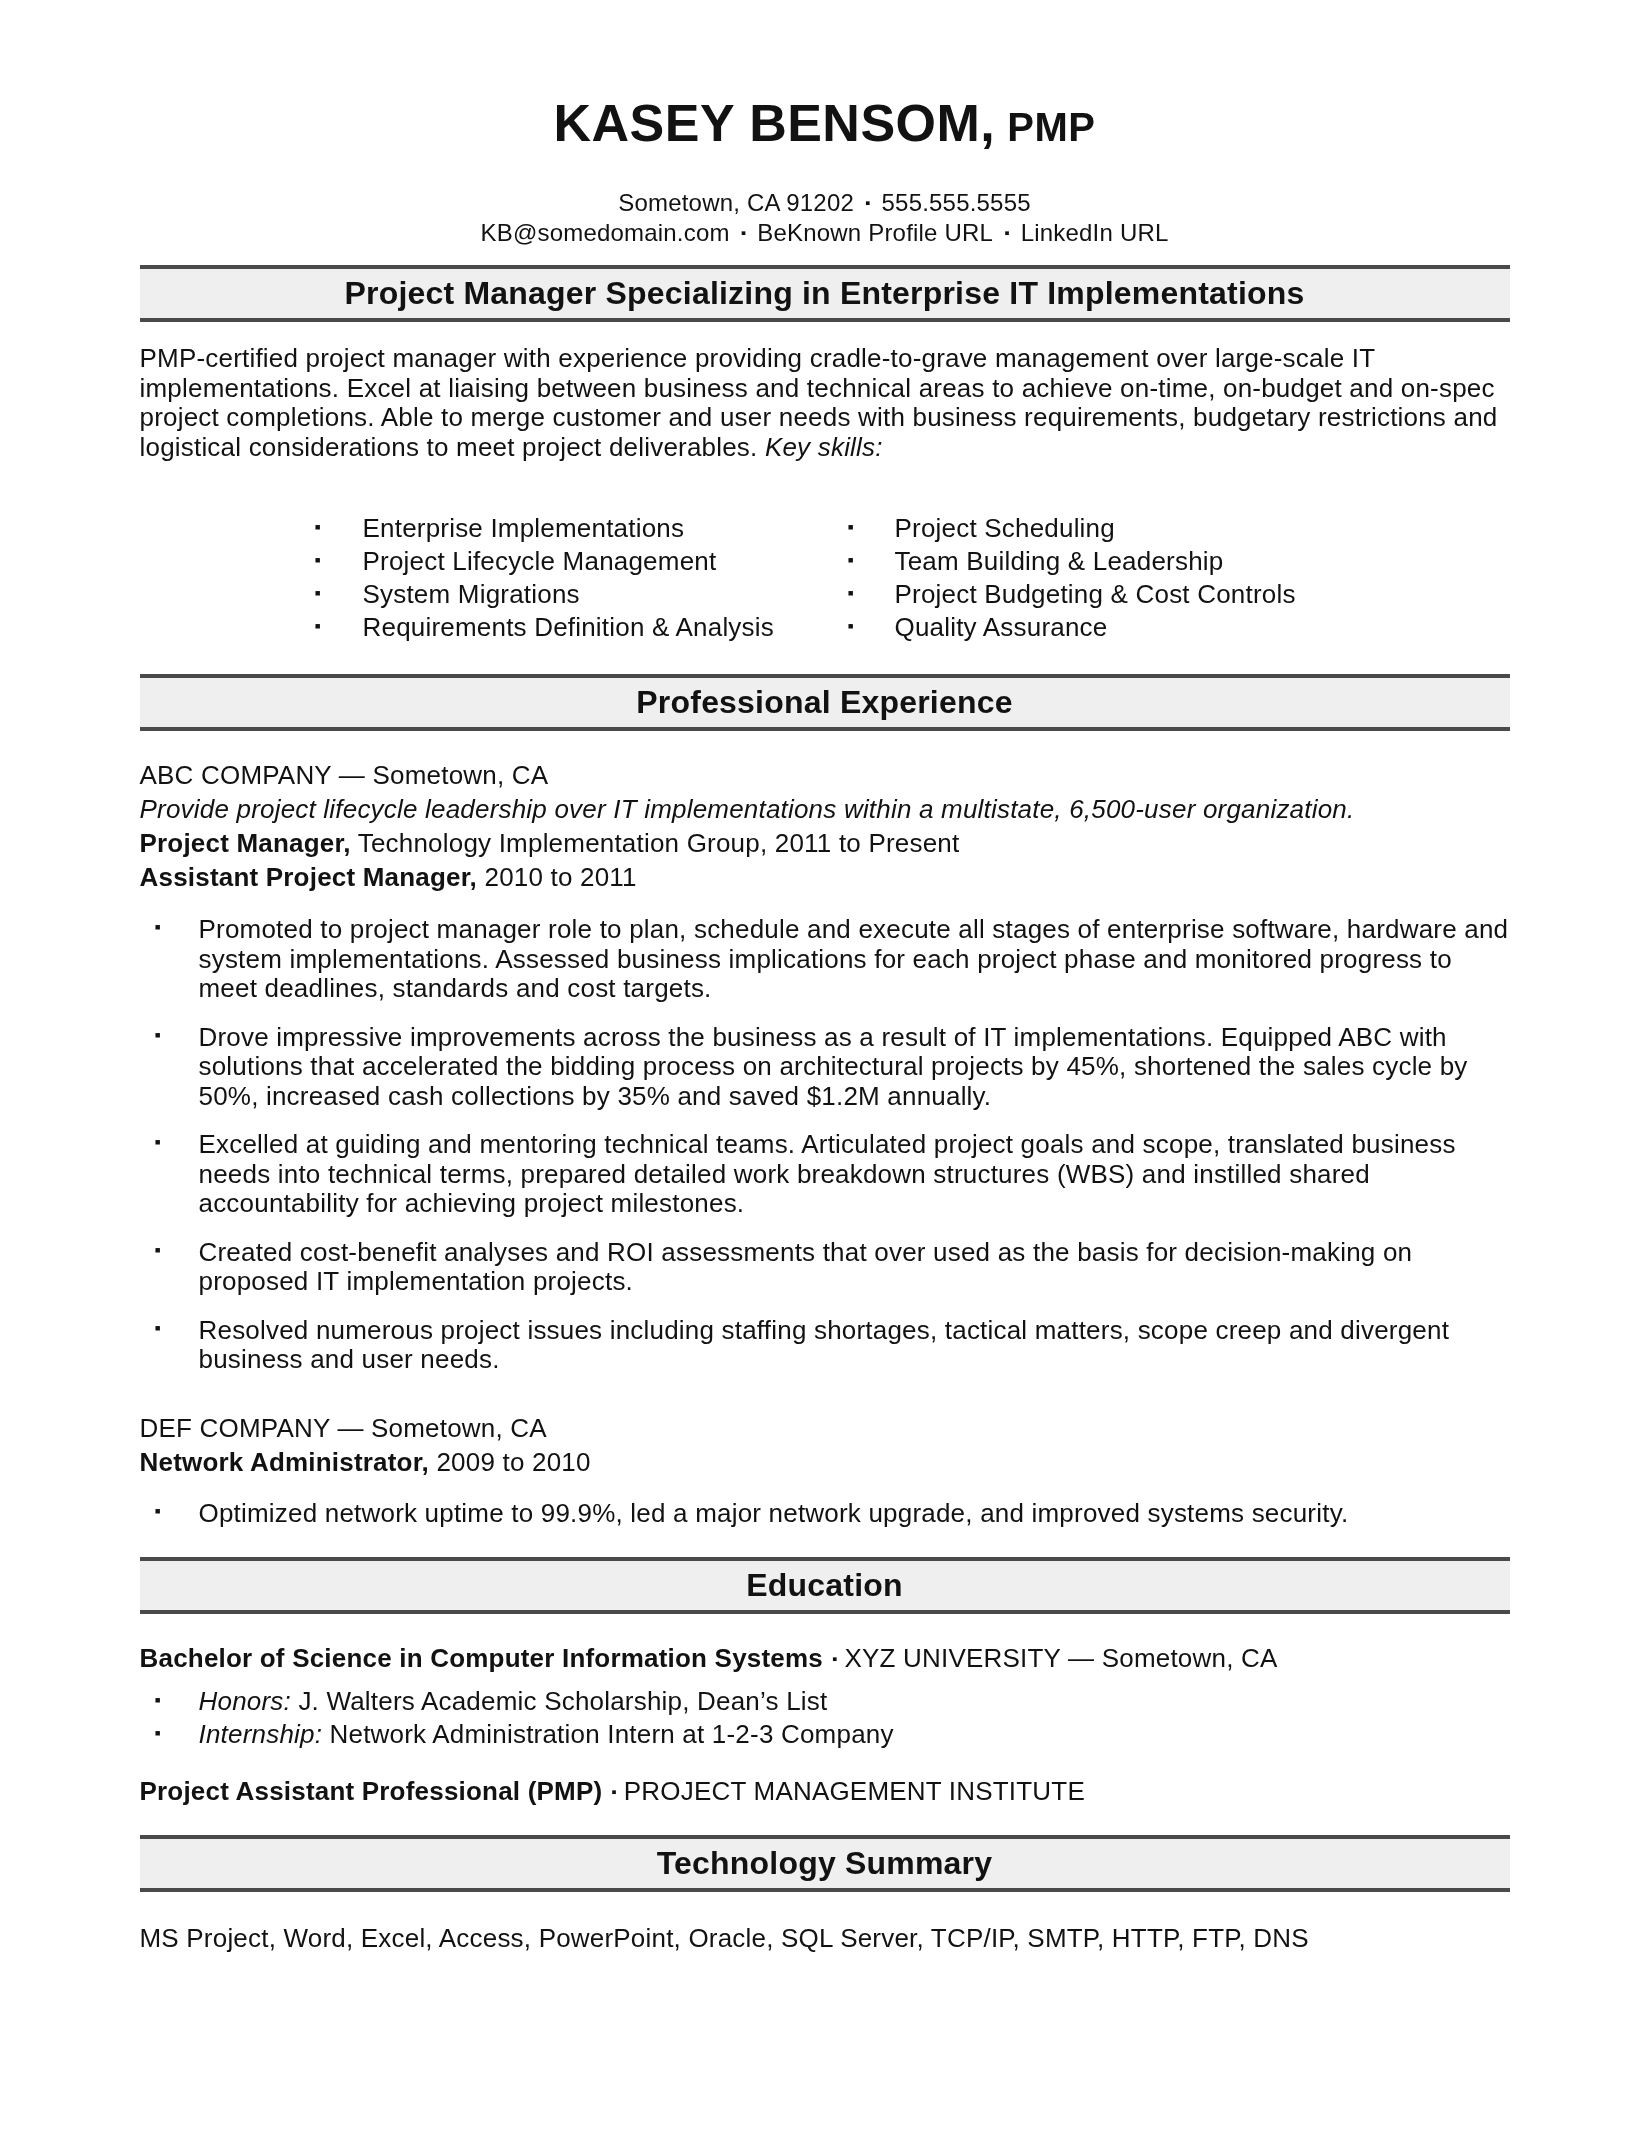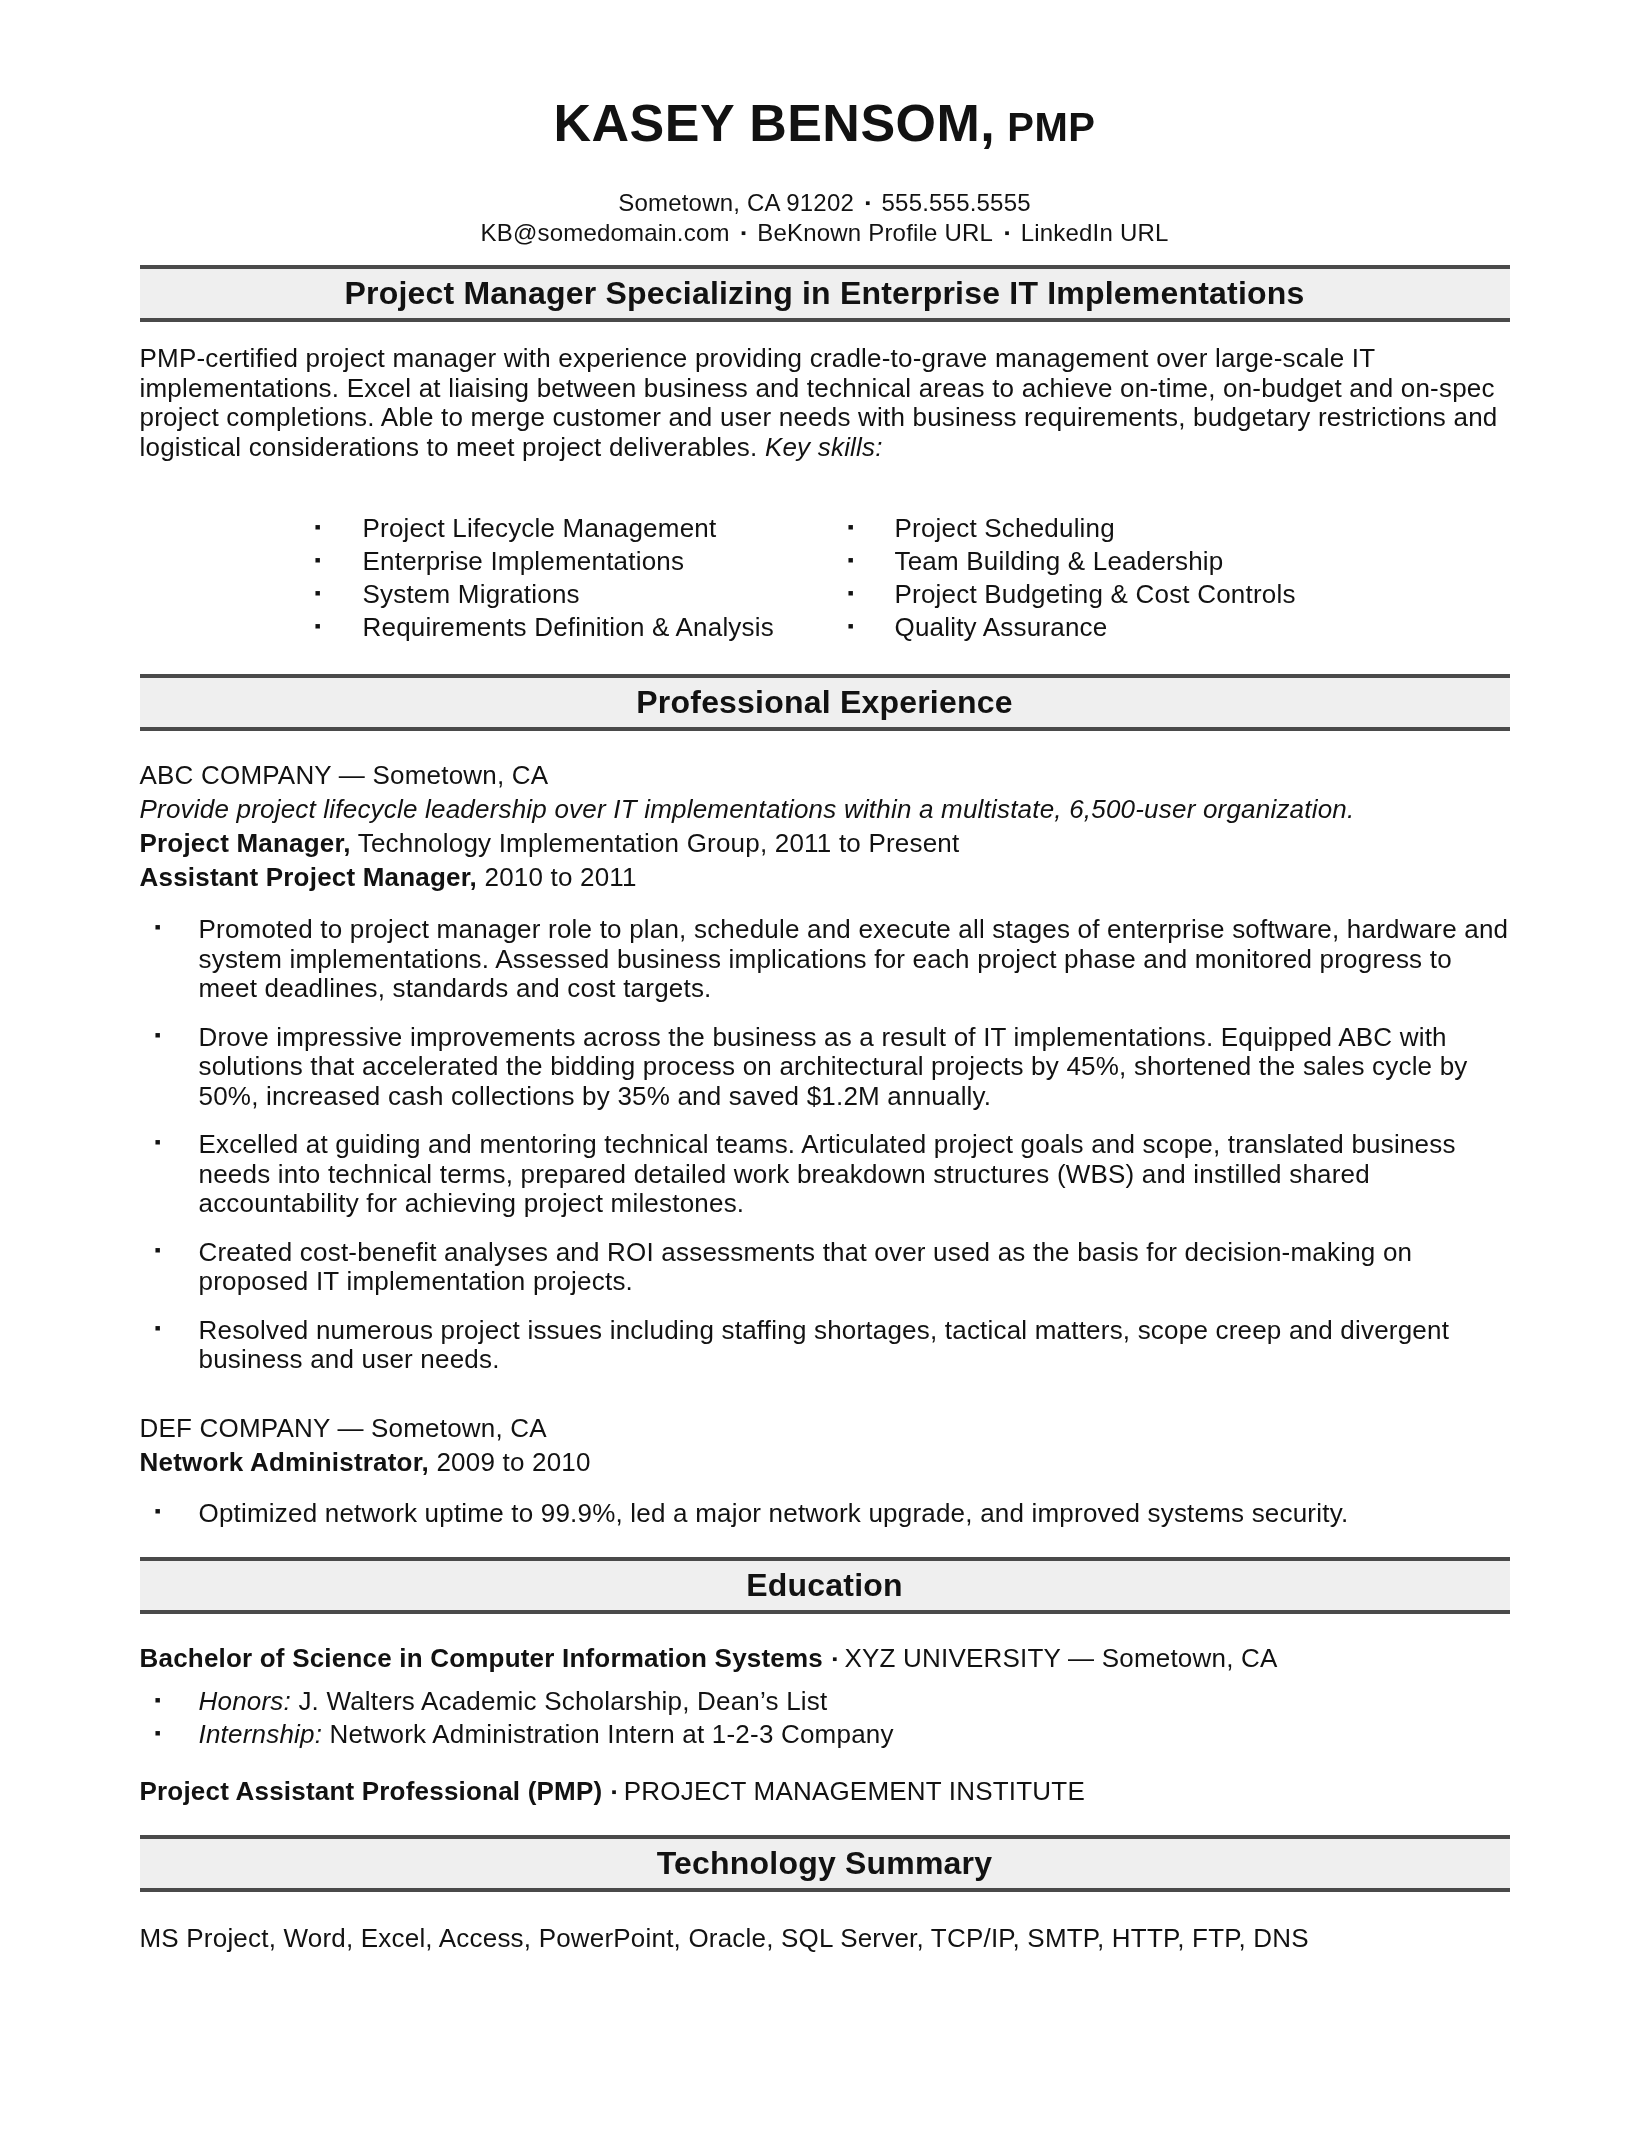--- a/index.html
+++ b/index.html
@@ -88,22 +88,22 @@
   <div class="section-bar bar-title">
     <span>Project Manager Specializing in Enterprise IT Implementations</span>
   </div>
 
   <p class="summary">
     <span>PMP-certified project manager with experience providing cradle-to-grave management over large-scale IT implementations. Excel at liaising between business and technical areas to achieve on-time, on-budget and on-spec project completions. Able to merge customer and user needs with business requirements, budgetary restrictions and logistical considerations to meet project deliverables. </span><em>Key skills:</em>
   </p>
 
   <div class="skills">
     <ul class="col1">
+        <li>Enterprise Implementations</li>
         <li>Project Lifecycle Management</li>
-        <li>Enterprise Implementations</li>
         <li>System Migrations</li>
         <li>Requirements Definition &amp; Analysis</li>
       </ul>
     <ul class="col2">
         <li>Project Scheduling</li>
         <li>Team Building &amp; Leadership</li>
         <li>Project Budgeting &amp; Cost Controls</li>
         <li>Quality Assurance</li>
       </ul>
   </div>

